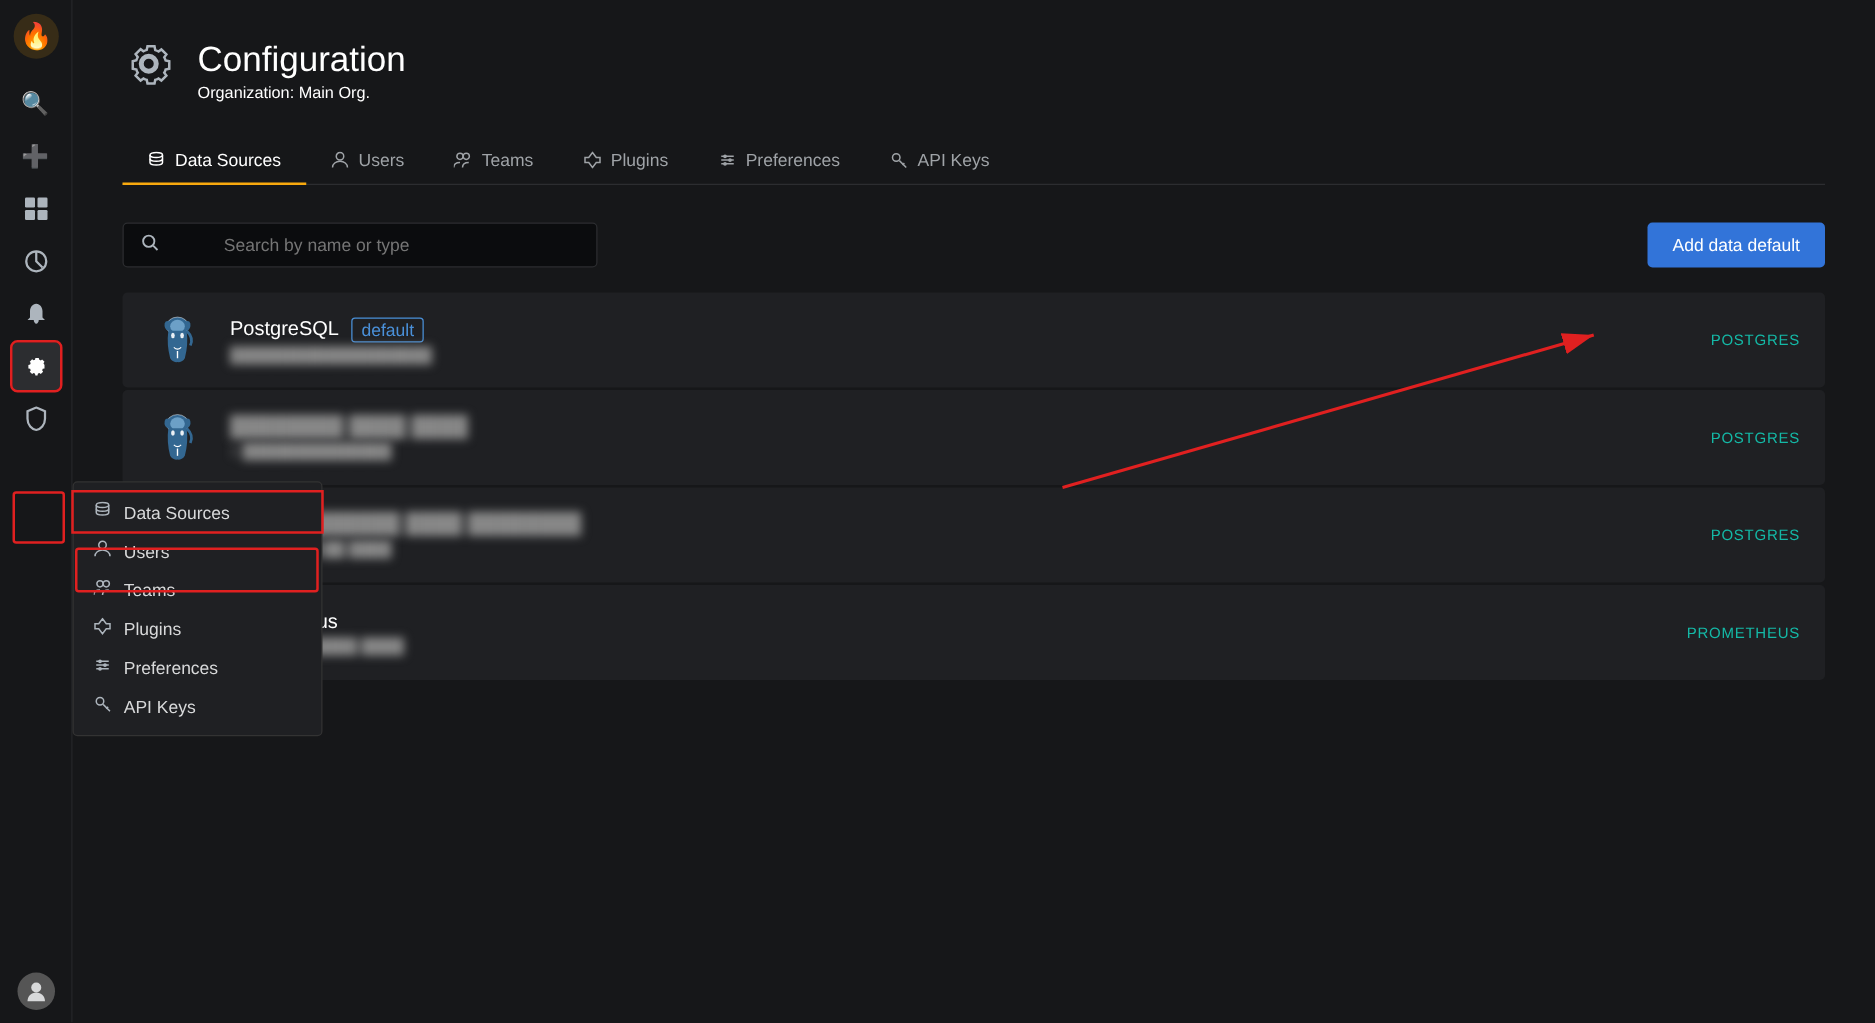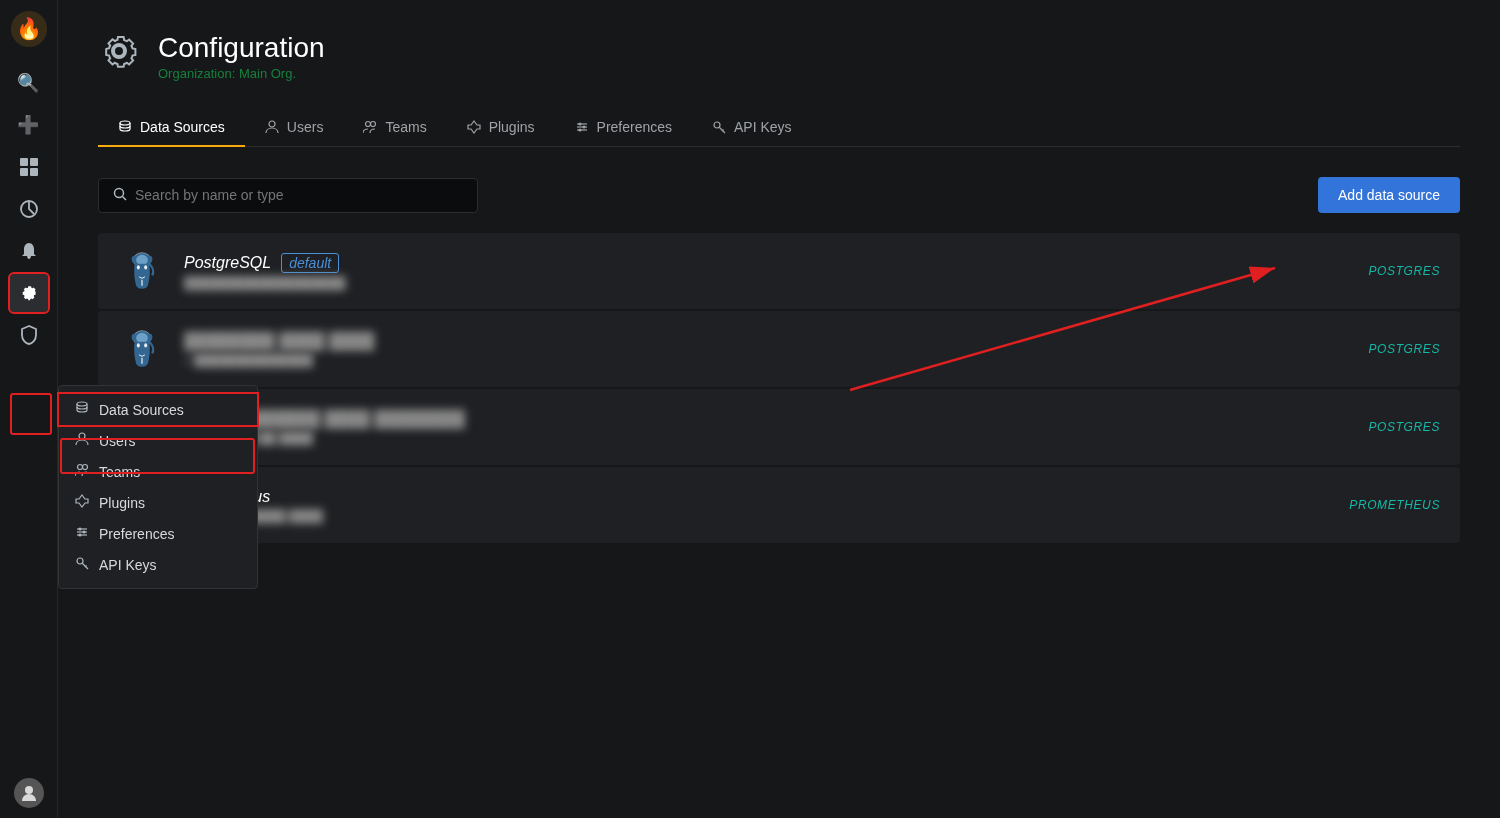--- a/index.html
+++ b/index.html
@@ -110,39 +110,39 @@
       left: 58px;
       top: 0;
       width: 1442px;
       height: 818px;
       padding: 30px 40px;
     }
 
     
     .page-header {
       display: flex;
-      align-items: flex-end;
+      align-items: center;
       gap: 18px;
       margin-bottom: 28px;
     }
 
     .page-header-icon {
       font-size: 38px;
       color: #adb5bd;
     }
 
     .page-header-title {
       font-size: 28px;
       font-weight: 300;
       color: #fff;
     }
 
     .page-header-subtitle {
       font-size: 13px;
-      color: #15803d;
+      color: #ffffff;
       margin-top: 2px;
     }
 
     
     .tabs {
       display: flex;
       border-bottom: 1px solid #2c2d30;
       margin-bottom: 30px;
     }
 
@@ -181,20 +181,21 @@
       gap: 8px;
     }
 
     .search-input-wrapper input {
       background: transparent;
       border: none;
       outline: none;
       color: #adb5bd;
       font-size: 14px;
       width: 100%;
+      margin-left: 44px;
     }
 
     .search-icon-char {
       color: #adb5bd;
       font-size: 15px;
     }
 
     .add-datasource-btn {
       background: #3274d9;
       color: #fff;
@@ -215,21 +216,20 @@
 
     .datasource-item {
       display: flex;
       align-items: center;
       background: #1f2023;
       border-radius: 4px;
       padding: 14px 20px;
       cursor: pointer;
       gap: 18px;
       position: relative;
-      font-style: italic;
     }
 
     .datasource-logo {
       width: 48px;
       height: 48px;
       display: flex;
       align-items: center;
       justify-content: center;
       flex-shrink: 0;
     }
@@ -505,21 +505,21 @@
   <div class="search-bar">
     <div class="search-input-wrapper">
       <span class="search-icon-char">
         <svg width="14" height="14" viewBox="0 0 14 14" fill="none" stroke="#adb5bd" stroke-width="1.5">
           <circle cx="6" cy="6" r="4.5"></circle>
           <path d="M9.5 9.5 L13 13"></path>
         </svg>
       </span>
       <input type="text" placeholder="Search by name or type" style="">
     </div>
-    <button class="add-datasource-btn">Add data source</button>
+    <button class="add-datasource-btn">Add data default</button>
   </div>
 
   <div class="datasource-list">
 
     <div class="datasource-item">
       <div class="datasource-logo">
         <svg class="pg-logo" viewBox="0 0 60 60" xmlns="http://www.w3.org/2000/svg">
           <ellipse cx="30" cy="15" rx="12" ry="10" fill="#336791" stroke="#fff" stroke-width="0.5"></ellipse>
           <ellipse cx="30" cy="15" rx="8" ry="7" fill="#6ca0c7"></ellipse>
           <path d="M20 20 Q18 35 22 50 Q25 55 30 54 Q35 55 38 50 Q42 35 40 20" fill="#336791"></path>

